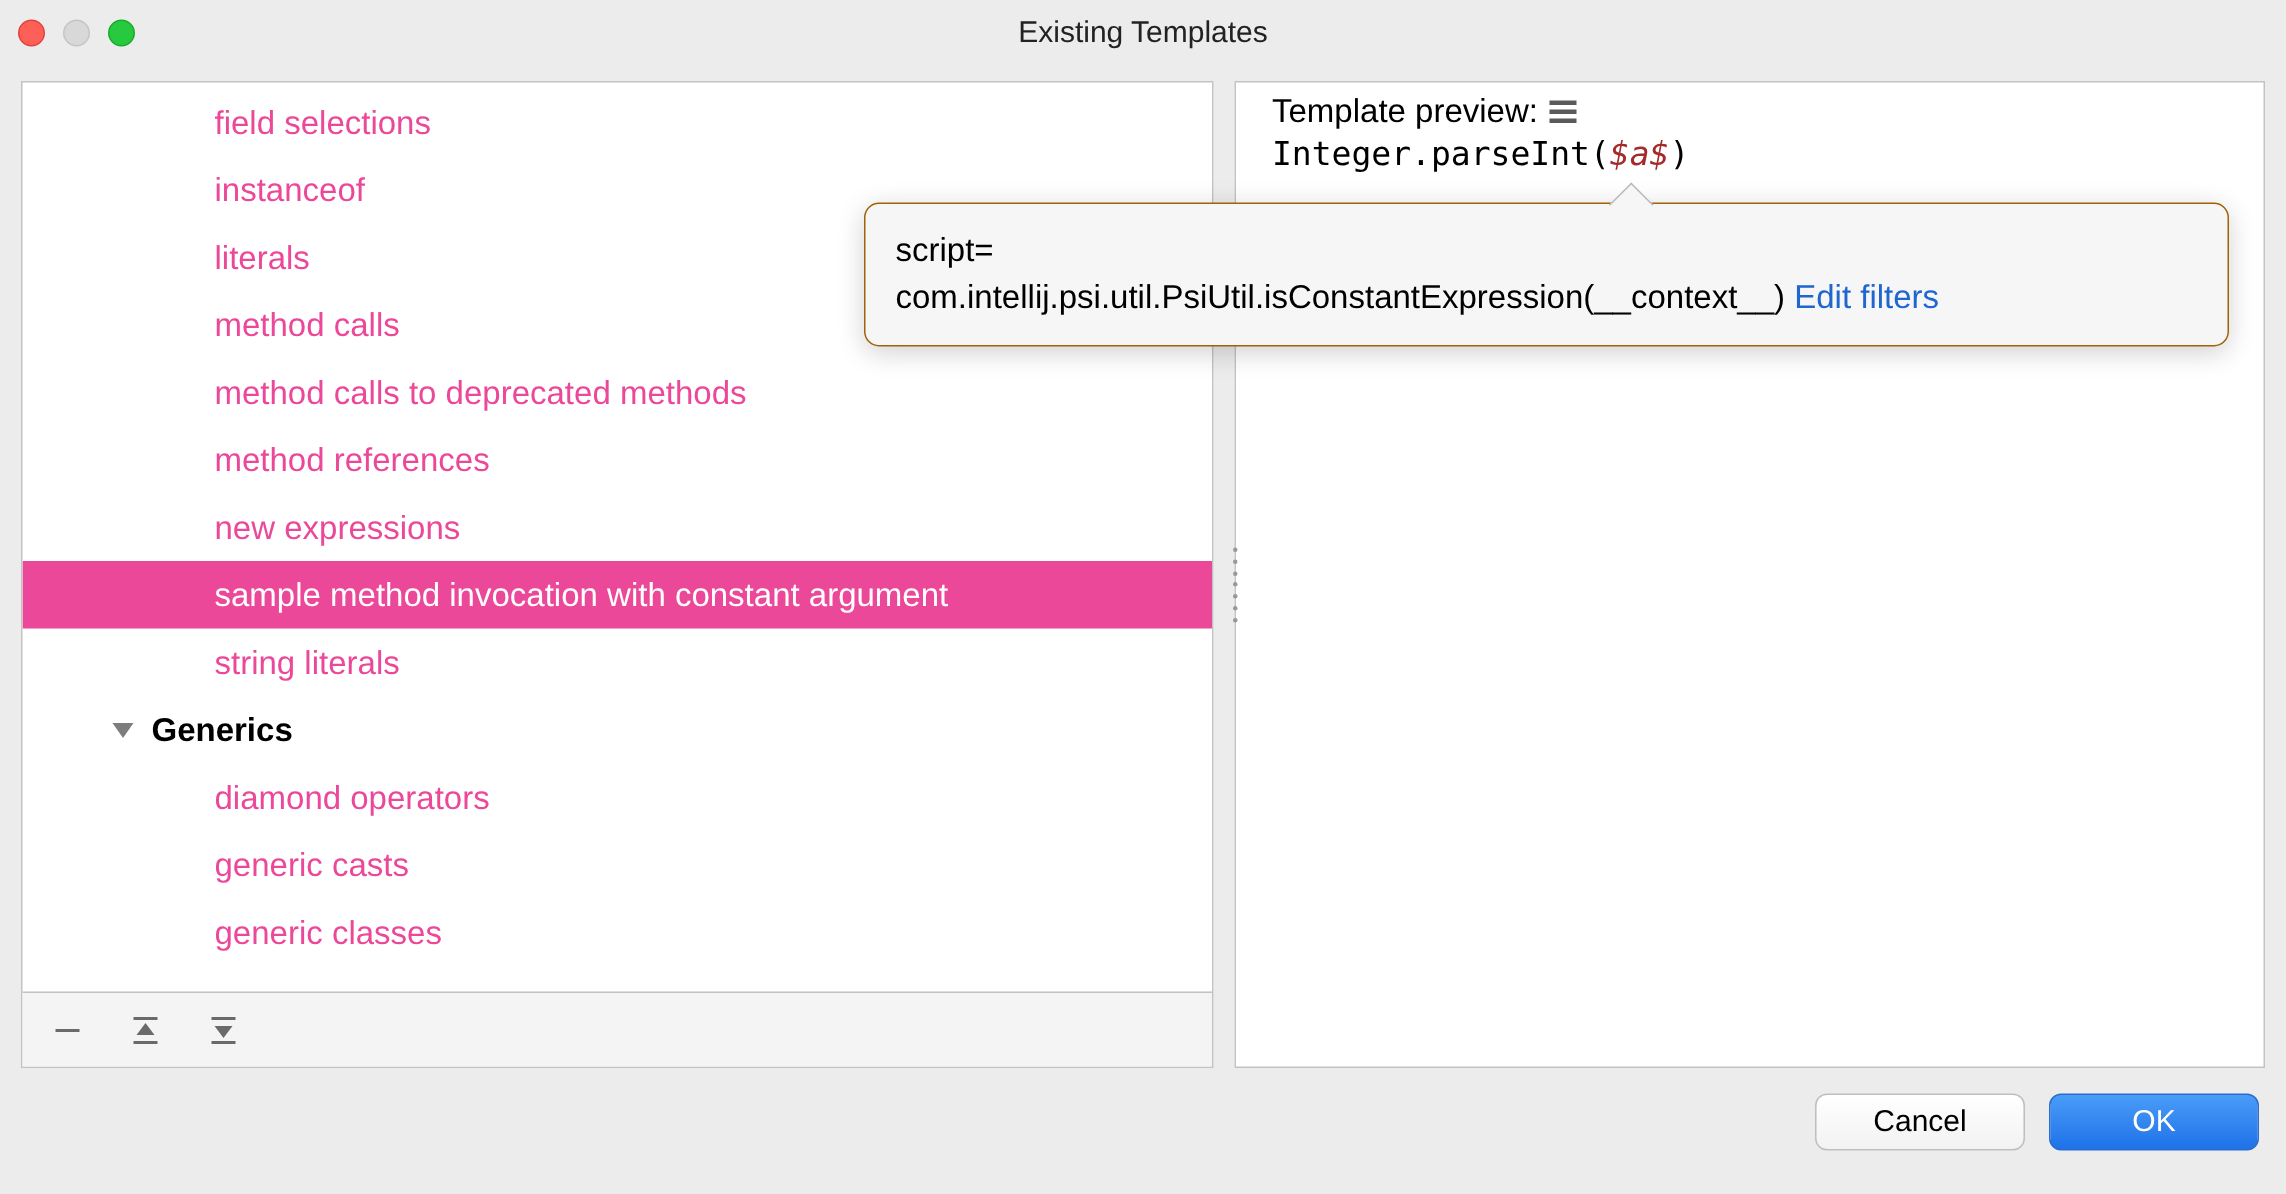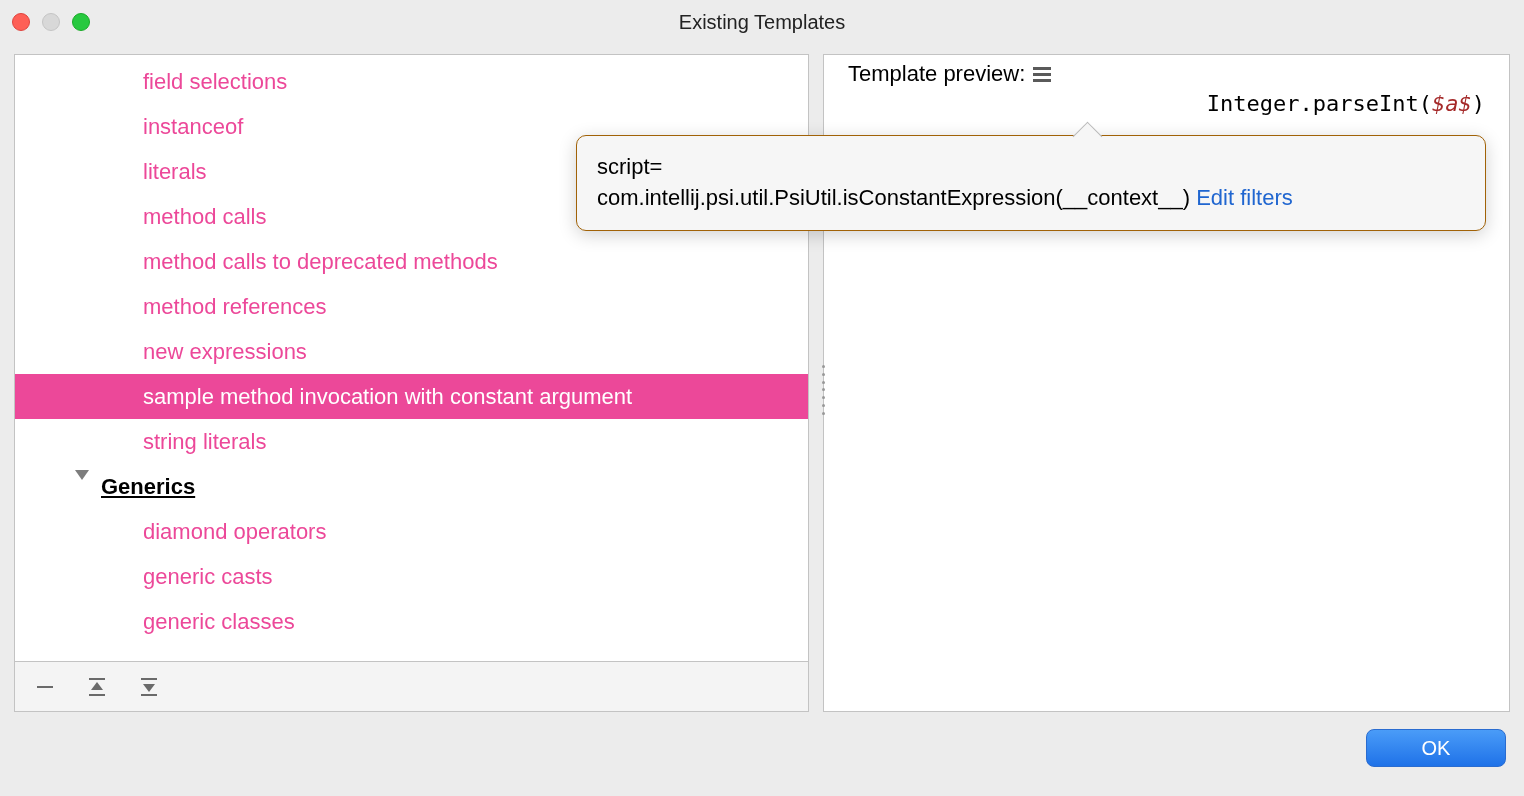--- a/index.html
+++ b/index.html
@@ -68,21 +68,21 @@
       color: #fff;
     }
     .tree-category {
       font-size: 22px;
       font-weight: bold;
       color: #000;
       padding: 6px 0 6px 60px;
       line-height: 1.5;
       cursor: default;
       display: flex;
-      text-decoration: underline;
+      align-items: center;
     }
     .disclosure {
       display: inline-block;
       width: 0; height: 0;
       border-left: 7px solid transparent;
       border-right: 7px solid transparent;
       border-top: 10px solid #7d7d7d;
       margin-right: 12px;
     }
     .toolbar {
@@ -126,21 +126,20 @@
     .hamburger span {
       width: 18px;
       height: 3px;
       background: #5a5a5a;
     }
     .preview-code {
       font-family: "Menlo", "Consolas", monospace;
       font-size: 22px;
       color: #000;
       white-space: pre;
-      text-align: right;
     }
     .preview-code .var { color: #a52a2a; font-style: italic; }
     .tooltip {
       position: absolute;
       top: 80px;
       left: -248px;
       background: #f6f6f6;
       border: 1px solid #a16207;
       border-radius: 10px;
       box-shadow: 0 4px 18px rgba(0,0,0,0.18);
@@ -284,14 +283,15 @@
       <div>
         <span>com.intellij.psi.util.PsiUtil.isConstantExpression(__context__)</span>
         <span> </span>
         <span class="link">Edit filters</span>
       </div>
     </div>
   </div>
 </div>
 
 <div class="footer">
+  <button class="btn">Cancel</button>
   <button class="btn btn-primary">OK</button>
 </div>
 
 </body></html>

